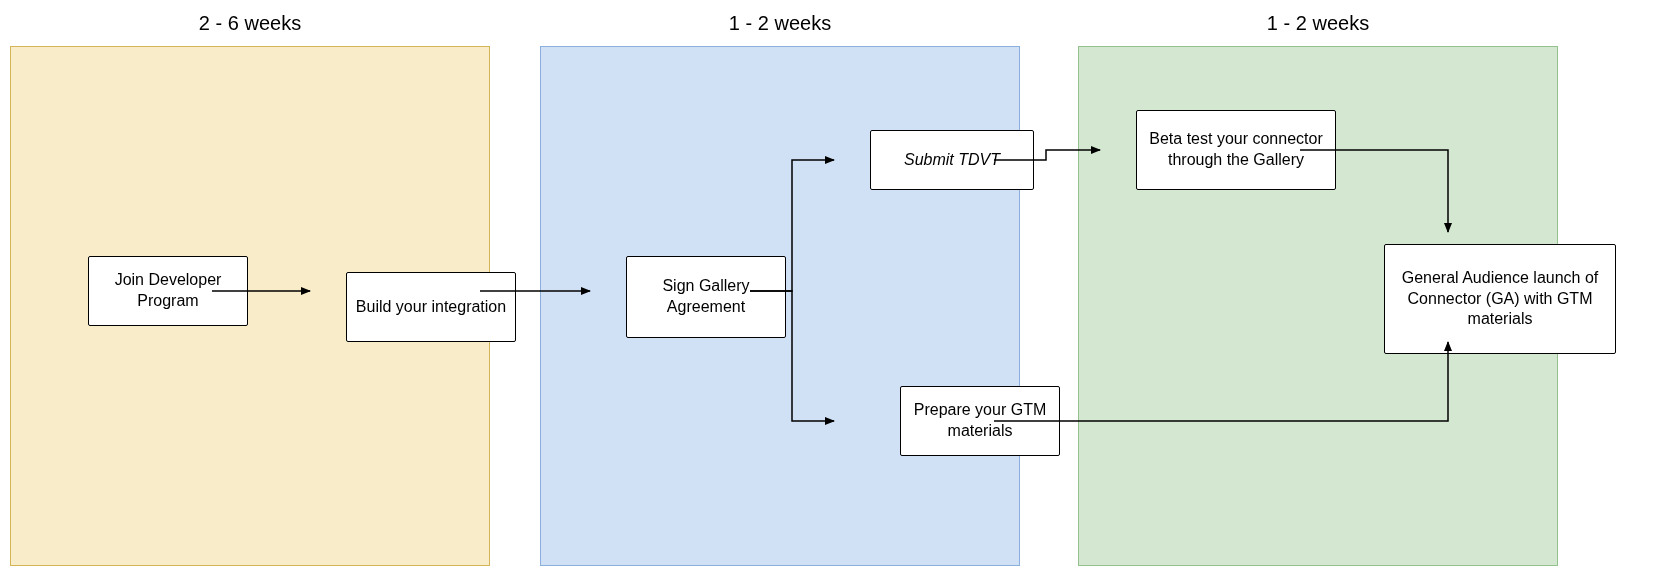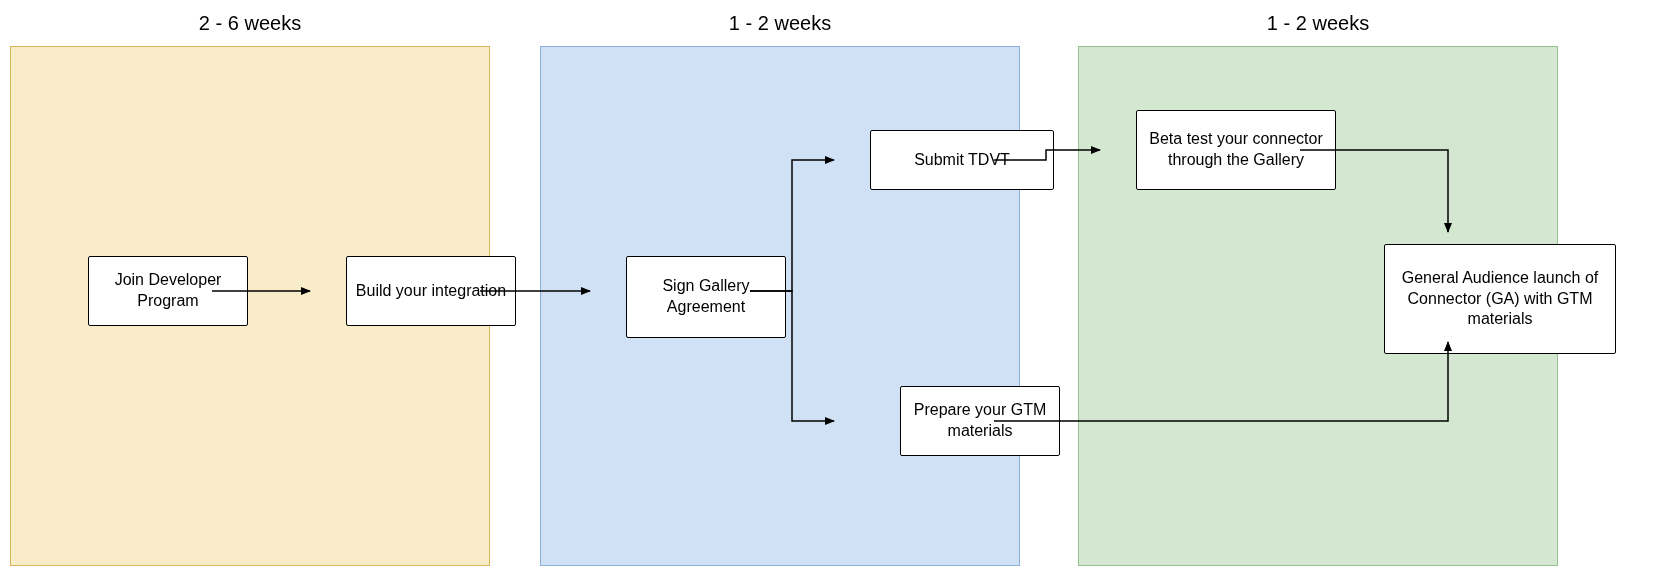--- a/index.html
+++ b/index.html
@@ -64,25 +64,25 @@
 <div class="phase-label" style="left:10px; top:12px; width:480px;">2 - 6 weeks</div>
 <div class="phase-label" style="left:540px; top:12px; width:480px;">1 - 2 weeks</div>
 <div class="phase-label" style="left:1078px; top:12px; width:480px;">1 - 2 weeks</div>
 
 <div class="phase-box phase-yellow" style="left:10px; top:46px; width:480px; height:520px;"></div>
 <div class="phase-box phase-blue" style="left:540px; top:46px; width:480px; height:520px;"></div>
 <div class="phase-box phase-green" style="left:1078px; top:46px; width:480px; height:520px;"></div>
 
 <div class="node" style="left:52px;  top:256px; width:160px; height:70px;">Join Developer Program</div>
 
-<div class="node" style="left:310px; top:256px; width:170px; height:70px;">Build your integration</div>
+<div class="node" style="left:310px; top:272px; width:170px; height:70px;">Build your integration</div>
 
 <div class="node" style="left:590px; top:256px; width:160px; height:82px;">Sign Gallery Agreement</div>
 
-<div class="node" style="left:834px; top:130px; width:184px; height:60px;">Submit TDVT</div>
+<div class="node" style="left:834px; top:130px; width:164px; height:60px;font-style:italic;">Submit TDVT</div>
 
 <div class="node" style="left:864px; top:386px; width:160px; height:70px;">Prepare your GTM materials</div>
 
 <div class="node" style="left:1100px; top:110px; width:200px; height:80px;">Beta test your connector through the Gallery</div>
 
 <div class="node" style="left:1348px; top:244px; width:232px; height:110px;">General Audience launch of Connector (GA) with GTM materials</div>
 
 <svg class="edges">
   <defs>
     <marker id="arrowhead" markerWidth="10" markerHeight="8" refX="9" refY="4" orient="auto" markerUnits="userSpaceOnUse">

